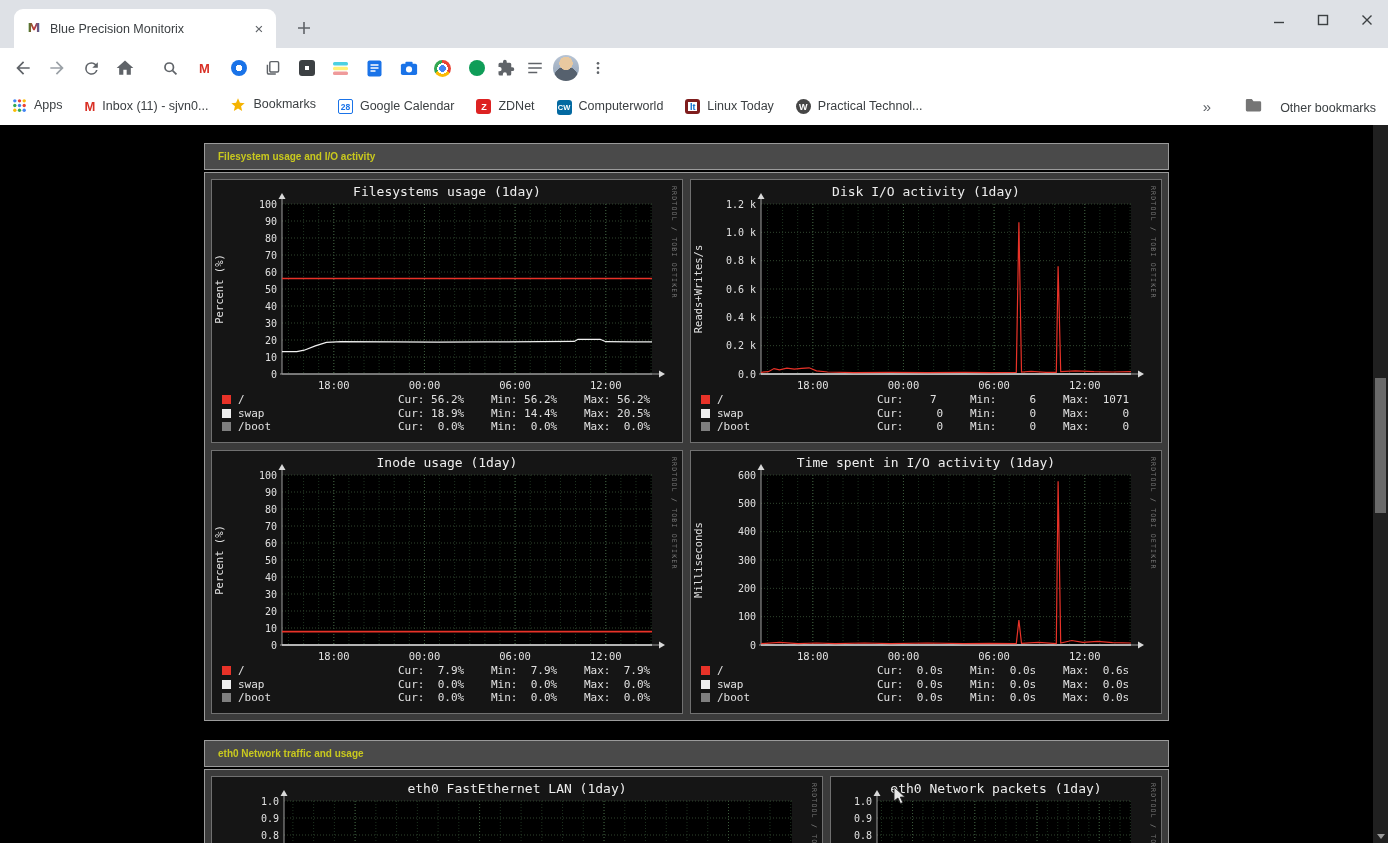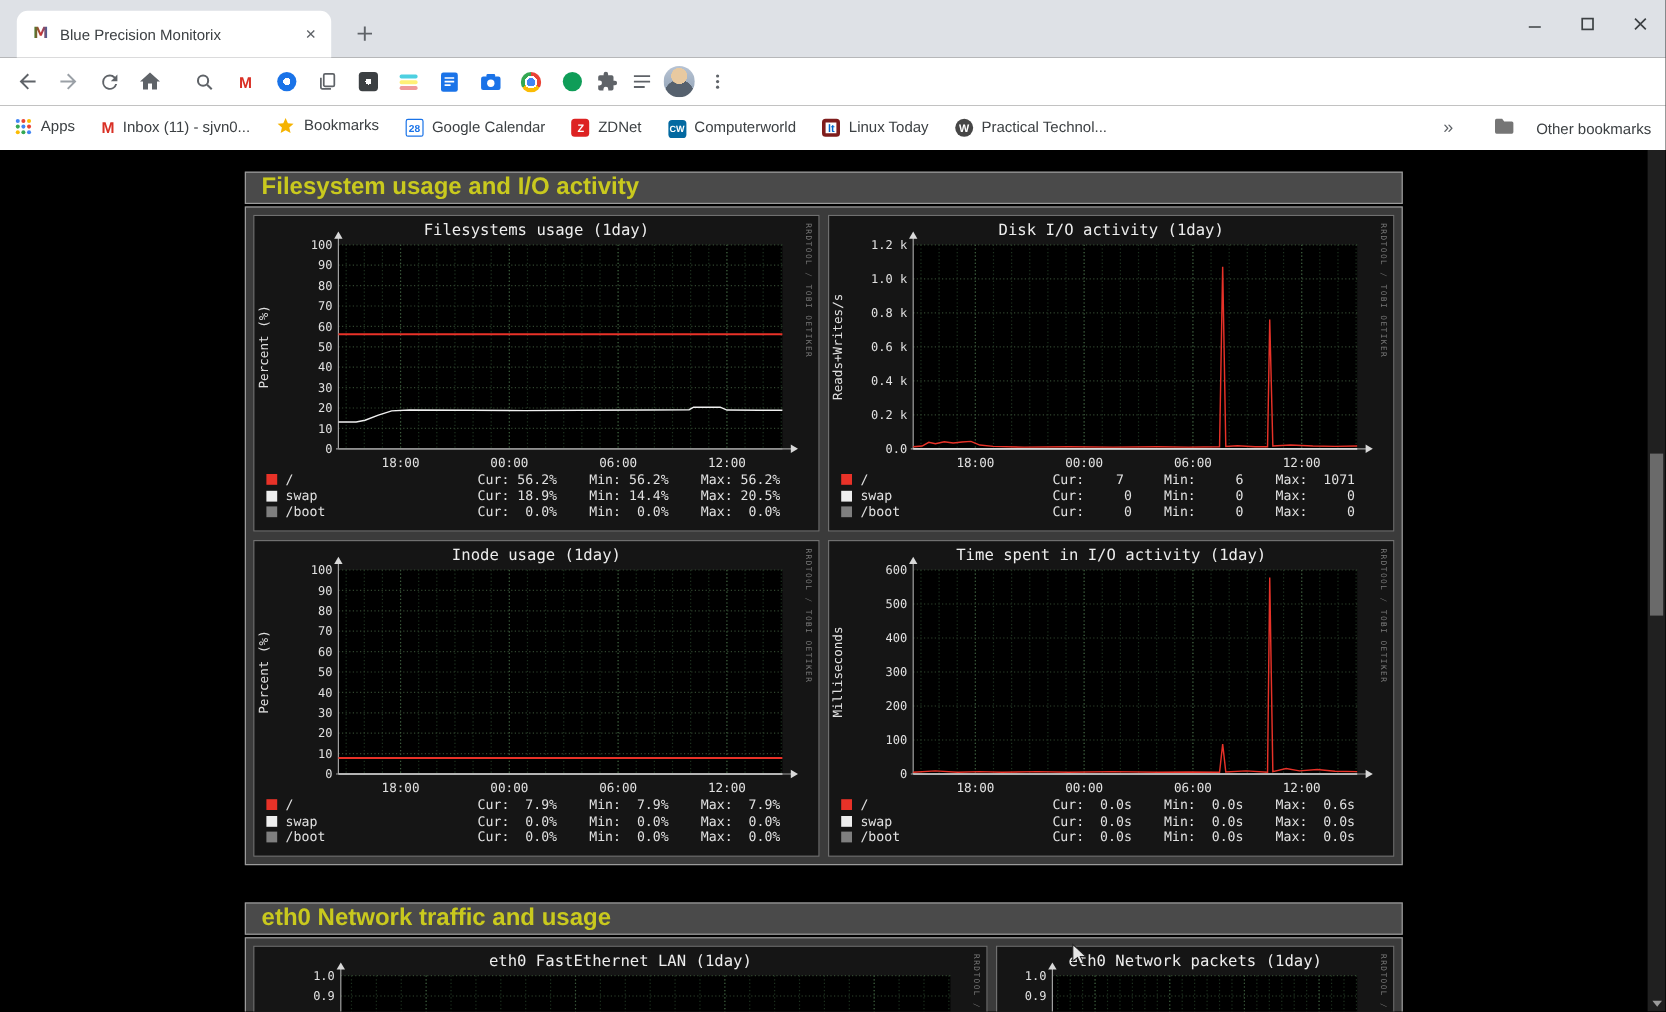--- a/index.html
+++ b/index.html
@@ -54,23 +54,23 @@
   .bm { display:flex; gap:7px; margin-right:22px; white-space:nowrap; }
   .bm-spacer { flex:1; }
   .bm-chevron { color:#5f6368; font-size:15px; margin-right:16px; }
   .other-bm { display:flex; align-items:flex-end; gap:18px; white-space:nowrap;margin-left:18px; }
 
   
   .page { position:absolute; top:125px; left:0; right:0; bottom:0; background:#000; overflow:hidden; }
   .mx-wrap { margin-left:204px; width:965px; }
   .mx-header { height:27px; background:#4a4a4a; border:1px solid #9b9b9b; display:flex;
                align-items:center; padding-left:13px; color:#c9c91e; font-weight:bold;
-               font-size:20px; }
+               font-size:10px; }
   .mt-first { margin-top:18px; }
-  .mt-next  { margin-top:31px; }
+  .mt-next  { margin-top:19px; }
   .mx-body { display:grid; gap:7px; padding:6px; background:#3b3b3b; border:1px solid #9b9b9b;
              margin-top:2px; }
   .grid-a { grid-template-columns:472px 472px; }
   .grid-b { grid-template-columns:612px 332px; }
   .g-cell { background:#151515; border:1px solid #707070; height:264px; overflow:hidden; }
 
   .legend { font-family:"DejaVu Sans Mono", monospace; font-size:11px; color:#e0e0e0;
             padding:1px 8px 0 10px; }
   .leg-row { display:grid; grid-template-columns:176px 93px 93px 1fr; line-height:13.5px; }
   .leg-val { white-space:pre; }

